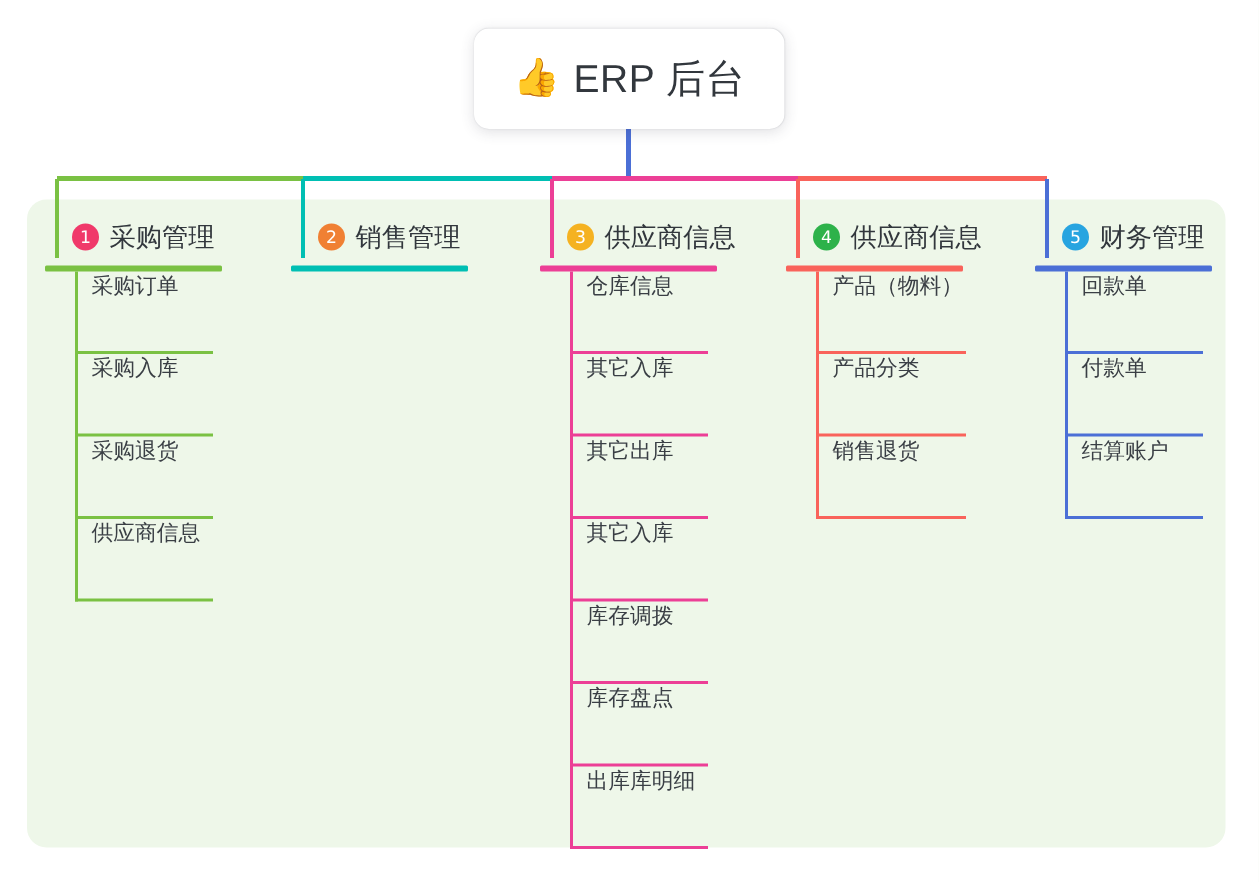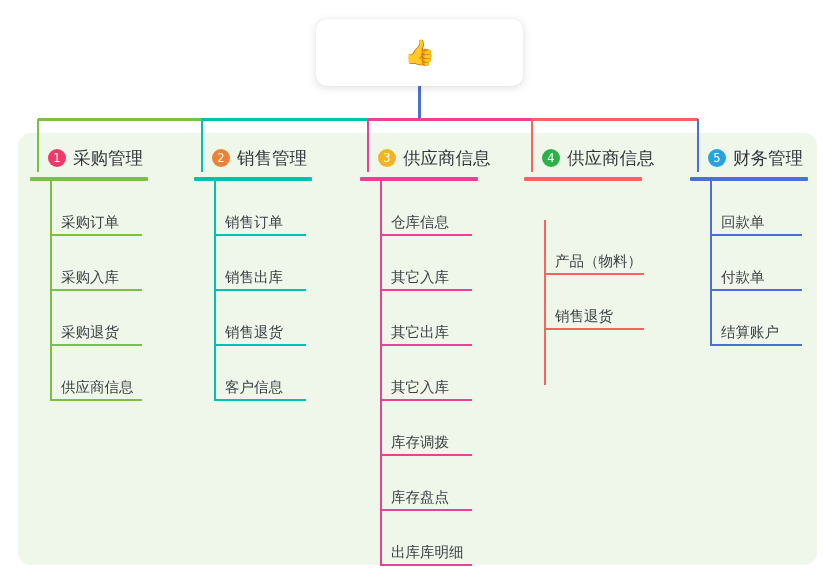--- a/index.html
+++ b/index.html
@@ -112,21 +112,20 @@
     position: absolute;
     left: 20px;
     top: 0;
     width: 2px;
   }
   .item {
     position: relative;
     height: 55px;
     box-sizing: border-box;
     display: flex;
-    align-items: flex-end;
   }
   .item-label {
     font-size: 14.5px;
     color: #3a3f45;
     padding-left: 11px;
     padding-bottom: 4px;
     white-space: nowrap;
   }
   .item-rule {
     position: absolute;
@@ -150,20 +149,21 @@
       <line x1="532" y1="119" x2="698" y2="119" stroke="#f9635b" stroke-width="3" shape-rendering="crispEdges"></line>
       <line x1="38" y1="119" x2="38" y2="172" stroke="#7ac143" stroke-width="2.5" shape-rendering="crispEdges"></line>
       <line x1="202" y1="119" x2="202" y2="172" stroke="#00bfb3" stroke-width="2.5" shape-rendering="crispEdges"></line>
       <line x1="368" y1="119" x2="368" y2="172" stroke="#ec3f96" stroke-width="2.5" shape-rendering="crispEdges"></line>
       <line x1="532" y1="119" x2="532" y2="172" stroke="#f9635b" stroke-width="2.5" shape-rendering="crispEdges"></line>
       <line x1="698" y1="119" x2="698" y2="172" stroke="#4b6fd6" stroke-width="2.5" shape-rendering="crispEdges"></line>
     </svg>
 
   <div class="root-node">
     <span class="root-emoji">👍</span>
+    <span class="root-title">ERP 后台</span>
   </div>
 
   <div id="columns">
       <div class="column" style="left: 30px;">
         <div class="col-head">
           <span class="badge" style="background: rgb(240, 57, 106);">1</span>
           <span class="col-title">采购管理</span>
         </div>
         <div class="head-rule" style="background: rgb(122, 193, 67); width: 118px;"></div>
         <div class="items" style="height: 220px;">
@@ -185,39 +185,20 @@
             <div class="item-rule" style="background: rgb(122, 193, 67); width: 92px;"></div>
           </div>
         </div>
       </div>
       <div class="column" style="left: 194px;">
         <div class="col-head">
           <span class="badge" style="background: rgb(240, 128, 51);">2</span>
           <span class="col-title">销售管理</span>
         </div>
         <div class="head-rule" style="background: rgb(0, 191, 179); width: 118px;"></div>
-        <div class="items" style="height: 220px;">
-          <div class="spine" style="background: rgb(0, 191, 179); height: 220px;"></div>
-          <div class="item">
-            <span class="item-label">销售订单</span>
-            <div class="item-rule" style="background: rgb(0, 191, 179); width: 92px;"></div>
-          </div>
-          <div class="item">
-            <span class="item-label">销售出库</span>
-            <div class="item-rule" style="background: rgb(0, 191, 179); width: 92px;"></div>
-          </div>
-          <div class="item">
-            <span class="item-label">销售退货</span>
-            <div class="item-rule" style="background: rgb(0, 191, 179); width: 92px;"></div>
-          </div>
-          <div class="item">
-            <span class="item-label">客户信息</span>
-            <div class="item-rule" style="background: rgb(0, 191, 179); width: 92px;"></div>
-          </div>
-        </div>
       </div>
       <div class="column" style="left: 360px;">
         <div class="col-head">
           <span class="badge" style="background: rgb(245, 178, 33);">3</span>
           <span class="col-title">供应商信息</span>
         </div>
         <div class="head-rule" style="background: rgb(236, 63, 150); width: 118px;"></div>
         <div class="items" style="height: 456px;">
           <div class="spine" style="background: rgb(236, 63, 150); height: 385px;"></div>
           <div class="item">
@@ -249,24 +230,28 @@
             <div class="item-rule" style="background: rgb(236, 63, 150); width: 92px;"></div>
           </div>
         </div>
       </div>
       <div class="column" style="left: 524px;">
         <div class="col-head">
           <span class="badge" style="background: rgb(45, 178, 74);">4</span>
           <span class="col-title">供应商信息</span>
         </div>
         <div class="head-rule" style="background: rgb(249, 99, 91); width: 118px;"></div>
-        <div class="items" style="height: 165px; margin-top: 39px;">
+        <div class="items" style="height: 165px;">
           <div class="spine" style="background: rgb(249, 99, 91); height: 165px;"></div>
           <div class="item">
             <span class="item-label">产品（物料）</span>
+            <div class="item-rule" style="background: rgb(249, 99, 91); width: 100px;"></div>
+          </div>
+          <div class="item">
+            <span class="item-label">产品分类</span>
             <div class="item-rule" style="background: rgb(249, 99, 91); width: 100px;"></div>
           </div>
           <div class="item">
             <span class="item-label">销售退货</span>
             <div class="item-rule" style="background: rgb(249, 99, 91); width: 100px;"></div>
           </div>
         </div>
       </div>
       <div class="column" style="left: 690px;">
         <div class="col-head">

